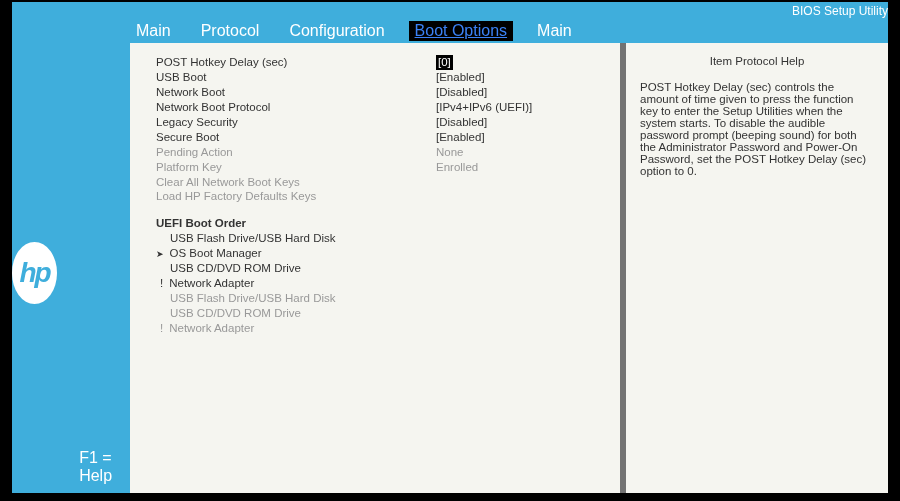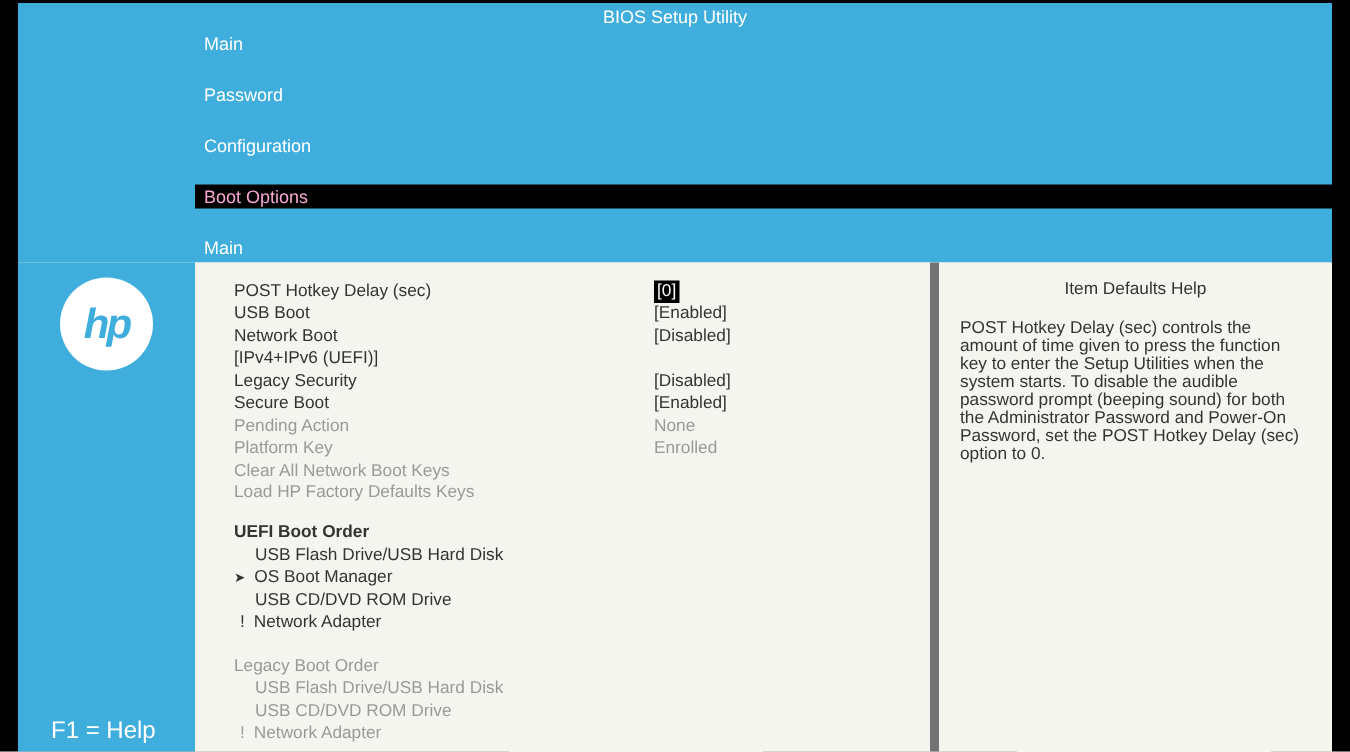--- a/index.html
+++ b/index.html
@@ -19,53 +19,53 @@
       position: absolute;
       top: 2px;
       left: 12px;
       right: 12px;
       bottom: 8px;
       background: #3faedc;
       display: flex;
       flex-direction: column;
     }
     .bios-title {
-      text-align: center;
+      text-align: right;
       color: #fff;
       font-size: 12px;
       padding: 2px 0 1px 0;
       font-weight: normal;
     }
     .menu-bar {
       display: flex;
       gap: 18px;
       padding: 2px 0 2px 118px;
-      font-size: 12px;
-      flex-direction: column;
+      font-size: 16px;
     }
     .menu-item {
       color: #fff;
       cursor: pointer;
       padding: 1px 6px;
     }
     .menu-item.active {
       background: #000;
-      color: #f9a8d4;
+      color: #3b82f6;
+      text-decoration: underline;
     }
     .main-area {
       flex: 1;
       display: flex;
       background: #f5f5f0;
       margin: 0;
     }
     .sidebar-logo {
       width: 118px;
       background: #3faedc;
       display: flex;
-      flex-direction: column;
+      flex-direction: row;
       align-items: center;
       padding-top: 10px;
       flex-shrink: 0;
     }
     .hp-logo-circle {
       width: 62px;
       height: 62px;
       background: #fff;
       border-radius: 50%;
       display: flex;
@@ -156,21 +156,21 @@
     }
   </style>
 </head>
 <body>
 
 <div class="bios-container">
   <div class="bios-title">BIOS Setup Utility</div>
 
   <div class="menu-bar" id="menu-bar">
       <div class="menu-item">Main</div>
-      <div class="menu-item">Password</div>
+      <div class="menu-item">Protocol</div>
       <div class="menu-item">Configuration</div>
       <div class="menu-item active">Boot Options</div>
       <div class="menu-item">Main</div>
     </div>
 
   <div class="main-area">
     <div class="sidebar-logo">
       <div class="hp-logo-circle">hp</div>
       <div class="help-bar">F1 = Help</div>
     </div>
@@ -184,20 +184,21 @@
             </div>
             <div class="setting-row">
               <div class="setting-label">USB Boot</div>
               <div class="setting-value">[Enabled]</div>
             </div>
             <div class="setting-row">
               <div class="setting-label">Network Boot</div>
               <div class="setting-value">[Disabled]</div>
             </div>
             <div class="setting-row">
+              <div class="setting-label">Network Boot Protocol</div>
               <div class="setting-value">[IPv4+IPv6 (UEFI)]</div>
             </div>
             <div class="setting-row">
               <div class="setting-label">Legacy Security</div>
               <div class="setting-value">[Disabled]</div>
             </div>
             <div class="setting-row">
               <div class="setting-label">Secure Boot</div>
               <div class="setting-value">[Enabled]</div>
             </div>
@@ -220,27 +221,26 @@
           </div>
 
         <div class="section-header">UEFI Boot Order</div>
         <div id="uefi-list">
             <div class="boot-item">USB Flash Drive/USB Hard Disk</div>
             <div class="boot-item arrow">OS Boot Manager</div>
             <div class="boot-item">USB CD/DVD ROM Drive</div>
             <div class="boot-item excl">Network Adapter</div>
           </div>
 
-        <div class="legacy-header">Legacy Boot Order</div>
         <div id="legacy-list">
             <div class="boot-item grayed">USB Flash Drive/USB Hard Disk</div>
             <div class="boot-item grayed">USB CD/DVD ROM Drive</div>
             <div class="boot-item grayed excl">Network Adapter</div>
           </div>
       </div>
 
       <div class="help-panel">
-        <div class="help-heading">Item Defaults Help</div>
+        <div class="help-heading">Item Protocol Help</div>
         <div>POST Hotkey Delay (sec) controls the amount of time given to press the function key to enter the Setup Utilities when the system starts. To disable the audible password prompt (beeping sound) for both the Administrator Password and Power-On Password, set the POST Hotkey Delay (sec) option to 0.</div>
       </div>
     </div>
   </div>
 </div>
 
 </body></html>

